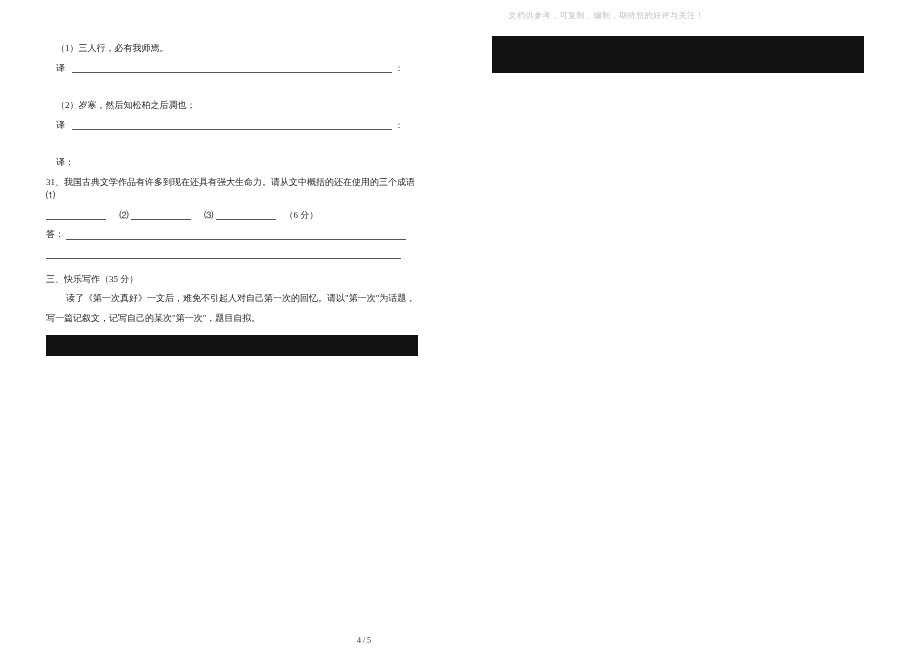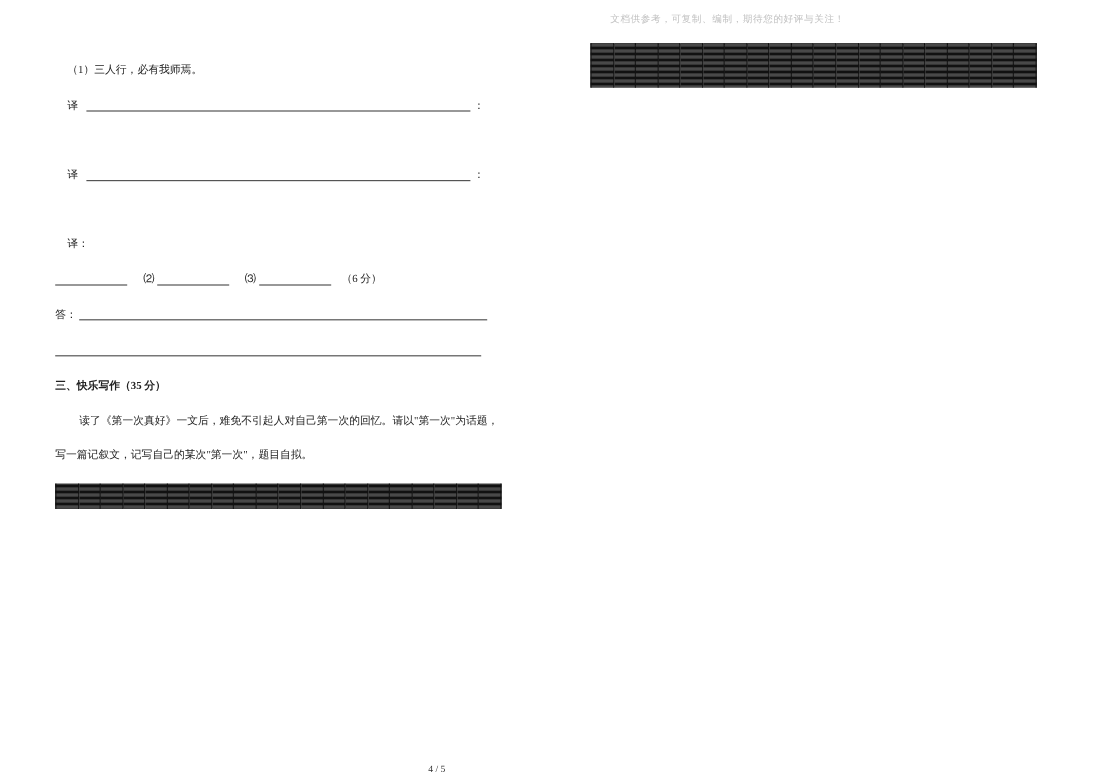--- a/index.html
+++ b/index.html
@@ -32,30 +32,30 @@
     top: 36px;
     width: 372px;
   }
   .right-col {
     position: absolute;
     left: 492px;
     top: 36px;
     width: 372px;
   }
   .line {
-    margin: 16px 0;
+    margin: 6px 0;
     line-height: 1.5;
   }
   .indent1 { padding-left: 10px; }
   .blank-line { height: 6px; }
   .trans-label { display: inline-block; width: 14px; }
   .fill { display: inline-block; border-bottom: 1px solid #555; height: 9px; vertical-align: middle; }
   .fill-long { width: 320px; }
   .fill-med  { width: 60px; }
-  .section-title { font-weight: bold; margin-top: 12px; margin-bottom: 4px; }
+  .section-title { font-weight: normal; margin-top: 12px; margin-bottom: 4px; }
   .indent2 { text-indent: 20px; }
   .pagenum {
     position: absolute;
     left: 50%;
     transform: translateX(-50%);
     bottom: 6px;
     font-size: 8px;
     color: #333;
     font-family: "SimSun", serif;
   }
@@ -86,33 +86,37 @@
     <div class="line indent1">（1）三人行，必有我师焉。</div>
     <div class="line indent1">
       <span class="trans-label">译</span>
       <span class="fill fill-long"></span>
       <span>：</span>
     </div>
 
     <div class="blank-line"></div>
     <div class="blank-line"></div>
 
+    <div class="line indent1">（2）岁寒，然后知松柏之后凋也；</div>
     <div class="line indent1">
       <span class="trans-label">译</span>
       <span class="fill fill-long"></span>
       <span>：</span>
     </div>
 
     <div class="blank-line"></div>
     <div class="blank-line"></div>
 
     <div class="line indent1">
       <span>译：</span>
     </div>
 
+    <div class="line">
+      <span>31、我国古典文学作品有许多到现在还具有强大生命力。请从文中概括的还在使用的三个成语 ⑴</span>
+    </div>
     <div class="line">
       <span class="fill fill-med"></span>
       &nbsp;&nbsp;&nbsp;&nbsp;
       <span>⑵</span>
       <span class="fill fill-med"></span>
       &nbsp;&nbsp;&nbsp;&nbsp;
       <span>⑶</span>
       <span class="fill fill-med"></span>
       &nbsp;&nbsp;
       <span>（6 分）</span>

